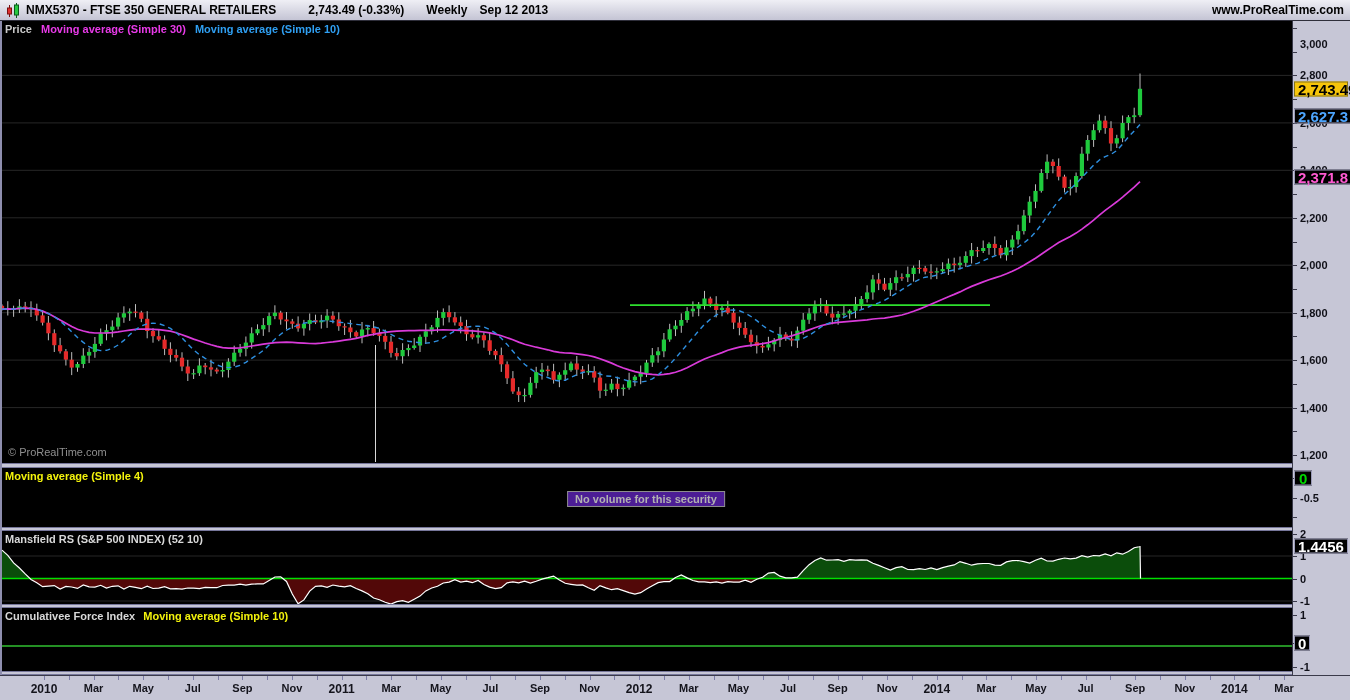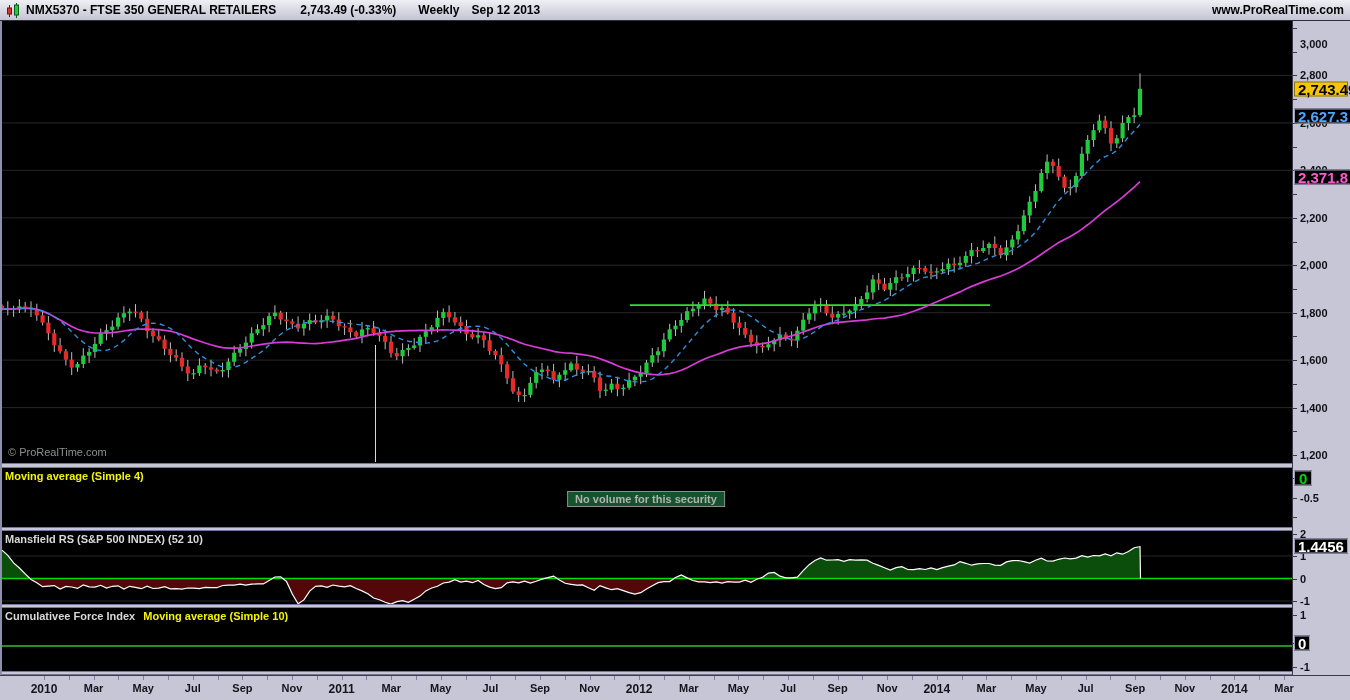--- a/index.html
+++ b/index.html
@@ -5,21 +5,21 @@
   html,body{margin:0;padding:0}
   body{width:1350px;height:700px;position:relative;overflow:hidden;background:#c6c6d6;
        font-family:"Liberation Sans",sans-serif;-webkit-font-smoothing:antialiased}
   
   #titlebar{position:absolute;left:0;top:0;width:1350px;height:21px;box-sizing:border-box;
     background:linear-gradient(#efeff5,#c4c4d4);border-bottom:1px solid #2e2e3a;
     display:flex;align-items:center;font-size:12px;font-weight:bold;color:#000;padding:0 6px}
   #titlebar .sp{flex:1}
   .tseg{white-space:nowrap}
   #tb-symbol{margin-left:5px}
-  #tb-price{margin-left:24px}
+  #tb-price{margin-left:32px}
   #tb-tf{margin-left:22px}
   #tb-date{margin-left:12px}
   #tb-url{font-weight:bold}
   
   .panel{position:absolute;left:0;width:1292px;background:#000;overflow:hidden}
   #pmain{top:21px;height:442px}
   #p2{top:468px;height:66px}
   #p3{top:531px;height:73px}
   #p4{top:608px;height:63px}
   .leftedge{position:absolute;left:0;top:21px;width:2px;height:654px;background:#8e8eae;z-index:9}
@@ -31,21 +31,21 @@
   #div4{top:671px;height:4px}
   
   .ptitle{position:absolute;left:5px;top:2px;font-size:11px;font-weight:bold;white-space:nowrap;z-index:5}
   .lg-price{color:#c8c8c8}
   .lg-ma30{color:#e83ae8;margin-left:6px}
   .lg-ma10{color:#2f9ff2;margin-left:6px}
   .lg-yellow{color:#f2f20c}
   .lg-white{color:#d8d8d8}
   #watermark{position:absolute;left:8px;bottom:5px;font-size:11px;color:#8f8f8f;z-index:5}
   #novol{position:absolute;top:23px;left:50%;transform:translateX(-50%);
-    color:#b2b2b2;background:#14532d;border:1px solid #8d8d8d;font-size:11px;font-weight:bold;
+    color:#b2b2b2;background:#4c1d95;border:1px solid #8d8d8d;font-size:11px;font-weight:bold;
     padding:1px 7px;white-space:nowrap;z-index:5}
   
   #yaxis{position:absolute;left:1292px;top:21px;width:58px;height:654px;background:#c6c6d6;
     border-left:1px solid #3a3a4a;box-sizing:border-box;z-index:10}
   .ylabel{position:absolute;left:7px;transform:translateY(-50%);font-size:11px;font-weight:600;
     color:#101018;white-space:nowrap}
   .ytick{position:absolute;left:0;width:4px;height:1px;background:#3a3a4a}
   .badge{position:absolute;left:1px;transform:translateY(-50%);font-size:15px;font-weight:bold;
     line-height:13px;padding:0 3px;border:1px solid #9a9ab8;white-space:nowrap;z-index:3}
   .badge-yellow{background:#f6c50b;color:#000;border-color:#86741a;right:2px}
@@ -485,20 +485,25 @@
       <rect x="1108.9" y="107.1" width="4.2" height="15.4" fill="#e62a2a"></rect>
       <rect x="1114.7" y="117.2" width="4.2" height="5.3" fill="#1fca3d"></rect>
       <rect x="1120.5" y="102.0" width="4.2" height="15.3" fill="#1fca3d"></rect>
       <rect x="1126.3" y="96.1" width="4.2" height="5.9" fill="#1fca3d"></rect>
       <rect x="1132.1" y="94.3" width="4.2" height="1.8" fill="#1fca3d"></rect>
       <rect x="1137.9" y="67.8" width="4.2" height="26.4" fill="#1fca3d"></rect>
       <line x1="630" x2="990" y1="284.1" y2="284.1" stroke="#2ee02e" stroke-width="1.6"></line>
       <polyline points="2.0,288.1 7.8,287.9 13.6,288.1 19.4,287.4 25.2,287.2 31.0,287.4 36.8,288.4 42.6,290.1 48.4,292.6 54.3,295.7 60.1,298.9 65.9,302.2 71.7,305.6 77.5,308.3 83.3,310.0 89.1,311.3 94.9,312.0 100.7,312.0 106.5,311.9 112.3,311.6 118.1,310.9 123.9,310.0 129.7,309.2 135.5,308.4 141.3,308.0 147.2,308.1 153.0,308.3 158.8,308.7 164.6,309.4 170.4,310.2 176.2,311.8 182.0,313.7 187.8,315.9 193.6,318.1 199.4,320.0 205.2,322.0 211.0,323.8 216.8,325.4 222.6,326.6 228.4,327.2 234.2,327.2 240.1,326.9 245.9,326.0 251.7,325.0 257.5,324.1 263.3,323.2 269.1,322.3 274.9,321.6 280.7,321.3 286.5,321.1 292.3,321.3 298.1,321.8 303.9,322.2 309.7,322.5 315.5,322.6 321.3,322.2 327.1,321.5 332.9,320.9 338.8,320.1 344.6,319.2 350.4,318.3 356.2,317.3 362.0,315.9 367.8,314.4 373.6,313.3 379.4,312.2 385.2,311.3 391.0,310.7 396.8,310.2 402.6,309.9 408.4,309.7 414.2,309.6 420.0,309.4 425.8,309.3 431.7,309.3 437.5,309.0 443.3,308.9 449.1,309.0 454.9,309.1 460.7,309.3 466.5,309.6 472.3,309.9 478.1,310.3 483.9,311.0 489.7,311.9 495.5,313.1 501.3,314.7 507.1,316.7 512.9,318.8 518.7,321.1 524.6,323.2 530.4,324.7 536.2,326.2 542.0,327.5 547.8,328.8 553.6,330.3 559.4,331.4 565.2,332.0 571.0,332.2 576.8,332.8 582.6,333.6 588.4,334.5 594.2,335.9 600.0,337.8 605.8,339.9 611.6,342.1 617.4,344.7 623.3,347.0 629.1,348.9 634.9,350.6 640.7,351.9 646.5,352.8 652.3,353.4 658.1,353.8 663.9,353.4 669.7,352.6 675.5,351.3 681.3,349.3 687.1,346.7 692.9,343.8 698.7,340.8 704.5,338.0 710.3,335.7 716.2,333.7 722.0,331.6 727.8,329.3 733.6,327.6 739.4,326.2 745.2,325.2 751.0,324.3 756.8,323.5 762.6,322.7 768.4,321.6 774.2,319.9 780.0,318.0 785.8,316.5 791.6,314.9 797.4,313.0 803.2,311.0 809.1,308.9 814.9,306.7 820.7,304.7 826.5,303.3 832.3,302.2 838.1,301.4 843.9,300.8 849.7,300.3 855.5,299.8 861.3,299.4 867.1,298.9 872.9,298.0 878.7,297.5 884.5,297.1 890.3,296.2 896.1,295.1 901.9,294.0 907.8,292.3 913.6,290.3 919.4,288.1 925.2,285.8 931.0,283.3 936.8,280.8 942.6,278.3 948.4,275.7 954.2,273.4 960.0,270.9 965.8,268.1 971.6,265.4 977.4,263.1 983.2,260.9 989.0,258.8 994.8,256.9 1000.7,255.0 1006.5,252.7 1012.3,250.2 1018.1,247.4 1023.9,244.3 1029.7,240.8 1035.5,237.2 1041.3,233.3 1047.1,229.3 1052.9,225.4 1058.7,221.6 1064.5,218.5 1070.3,215.5 1076.1,212.1 1081.9,208.1 1087.7,203.8 1093.6,199.2 1099.4,194.2 1105.2,189.4 1111.0,185.1 1116.8,180.8 1122.6,176.1 1128.4,171.1 1134.2,166.2 1140.0,160.6" fill="none" stroke="#d93ad9" stroke-width="1.7"></polyline>
       <polyline points="2.0,288.1 7.8,287.9 13.6,288.1 19.4,287.4 25.2,287.2 31.0,287.4 36.8,288.4 42.6,290.1 48.4,292.6 54.3,295.7 60.1,299.9 65.9,305.0 71.7,310.9 77.5,316.6 83.3,321.4 89.1,325.7 94.9,328.5 100.7,329.6 106.5,329.3 112.3,327.4 118.1,324.0 123.9,319.4 129.7,313.8 135.5,308.7 141.3,305.0 147.2,302.9 153.0,302.1 158.8,302.7 164.6,304.6 170.4,307.4 176.2,311.5 182.0,316.8 187.8,323.0 193.6,329.0 199.4,333.7 205.2,337.3 211.0,340.7 216.8,343.9 222.6,346.0 228.4,346.6 234.2,346.1 240.1,344.4 245.9,341.3 251.7,337.3 257.5,333.7 263.3,329.4 269.1,324.1 274.9,318.2 280.7,313.2 286.5,309.1 292.3,306.2 298.1,304.2 303.9,302.3 309.7,301.0 315.5,300.3 321.3,299.9 327.1,299.8 332.9,300.5 338.8,301.2 344.6,301.8 350.4,302.6 356.2,303.4 362.0,304.0 367.8,304.8 373.6,305.9 379.4,307.4 385.2,310.0 391.0,313.4 396.8,316.4 402.6,318.6 408.4,320.2 414.2,321.1 420.0,321.8 425.8,322.1 431.7,321.6 437.5,319.8 443.3,316.8 449.1,313.2 454.9,309.9 460.7,307.5 466.5,306.1 472.3,305.3 478.1,305.1 483.9,306.0 489.7,308.4 495.5,312.1 501.3,317.3 507.1,323.4 512.9,330.3 518.7,337.2 524.6,343.3 530.4,347.8 536.2,351.5 542.0,354.5 547.8,356.5 553.6,359.0 559.4,360.0 565.2,359.2 571.0,356.4 576.8,353.8 582.6,351.5 588.4,350.4 594.2,350.9 600.0,353.0 605.8,354.9 611.6,355.3 617.4,356.7 623.3,358.4 629.1,360.1 634.9,360.8 640.7,361.0 646.5,360.1 652.3,357.9 658.1,353.9 663.9,348.9 669.7,343.5 675.5,337.1 681.3,330.4 687.1,323.5 692.9,316.7 698.7,309.8 704.5,303.4 710.3,298.3 716.2,294.1 722.0,291.0 727.8,289.3 733.6,289.0 739.4,289.8 745.2,292.1 751.0,295.5 756.8,299.6 762.6,304.5 768.4,308.6 774.2,311.6 780.0,314.3 785.8,316.8 791.6,318.6 797.4,318.9 803.2,317.4 809.1,314.5 814.9,310.5 820.7,306.2 826.5,303.2 832.3,300.9 838.1,298.9 843.9,296.3 849.7,293.4 855.5,290.8 861.3,288.7 867.1,286.6 872.9,283.9 878.7,281.8 884.5,279.4 890.3,276.0 896.1,272.3 901.9,268.7 907.8,265.0 913.6,261.4 919.4,258.3 925.2,256.2 931.0,255.5 936.8,254.2 942.6,252.2 948.4,250.2 954.2,249.0 960.0,247.6 965.8,245.8 971.6,244.0 977.4,242.3 983.2,239.9 989.0,237.1 994.8,234.8 1000.7,233.4 1006.5,231.8 1012.3,229.2 1018.1,226.0 1023.9,222.0 1029.7,217.2 1035.5,211.1 1041.3,203.6 1047.1,195.4 1052.9,187.2 1058.7,179.4 1064.5,173.4 1070.3,168.1 1076.1,162.6 1081.9,156.4 1087.7,150.3 1093.6,144.2 1099.4,139.0 1105.2,135.6 1111.0,133.4 1116.8,129.5 1122.6,123.0 1128.4,116.0 1134.2,110.0 1140.0,103.5" fill="none" stroke="#2e8fe0" stroke-width="1.4" stroke-dasharray="5 4"></polyline>
     </svg>
+  <div class="ptitle">
+    <span class="lg-price">Price</span>
+    <span class="lg-ma30">Moving average (Simple 30)</span>
+    <span class="lg-ma10">Moving average (Simple 10)</span>
+  </div>
   <div id="watermark">© ProRealTime.com</div>
 </div>
 
 <div class="divider" id="div1"></div>
 
 <div class="panel" id="p2">
   <div class="ptitle lg-yellow">Moving average (Simple 4)</div>
   <div id="novol">No volume for this security</div>
 </div>
 

